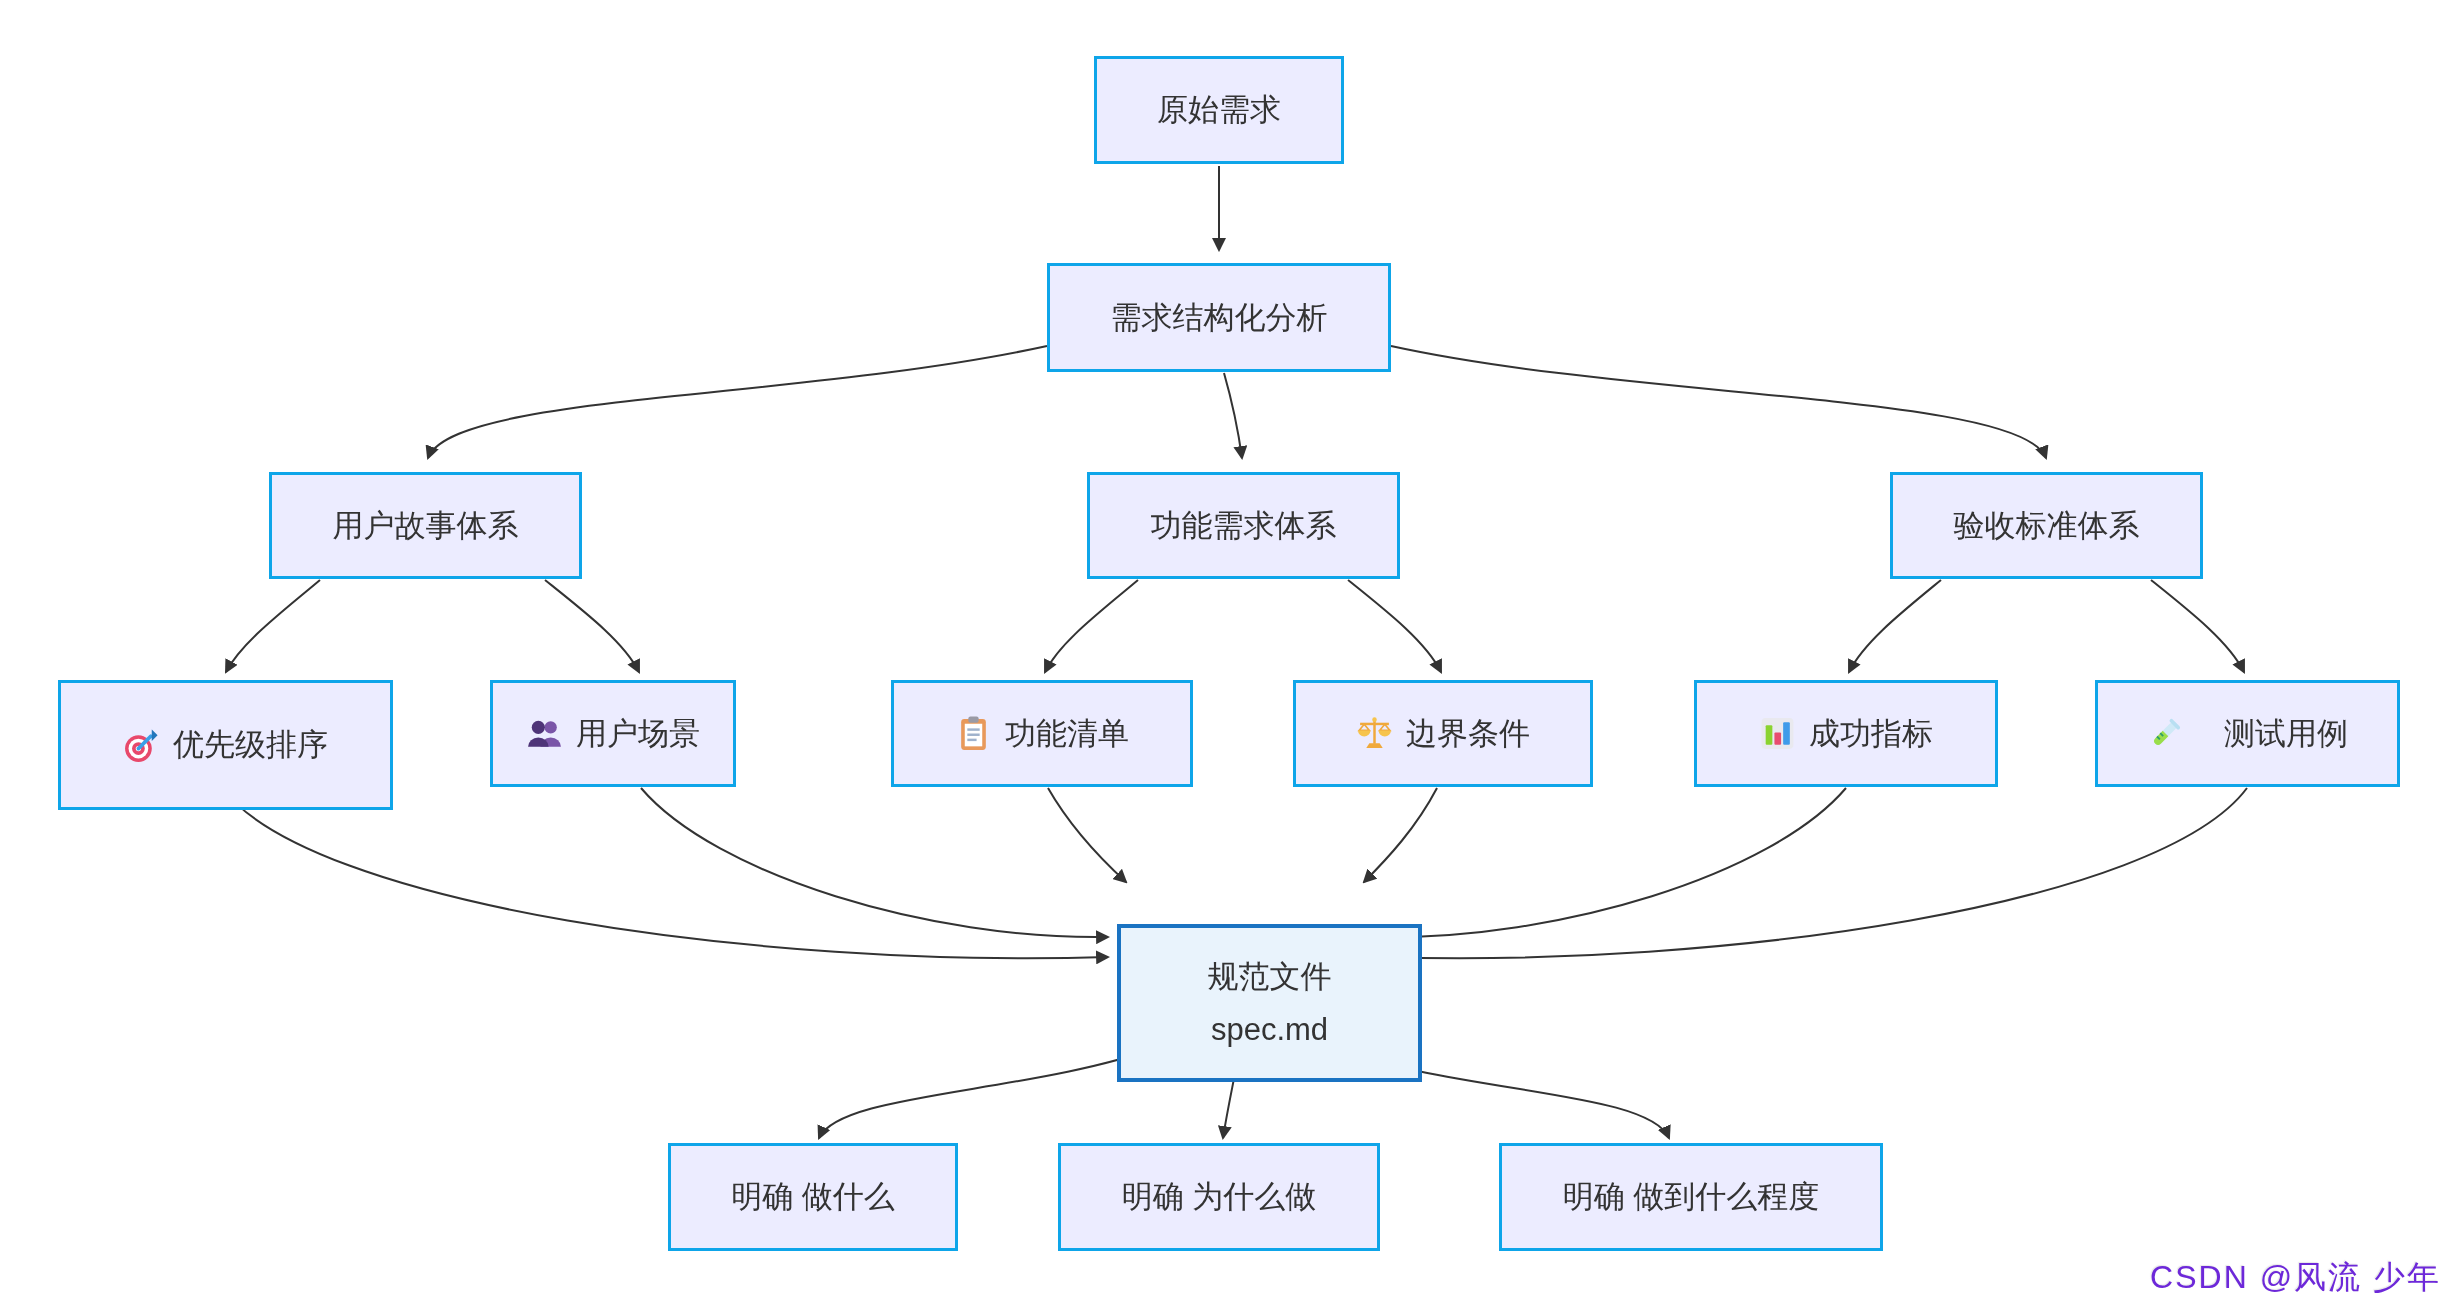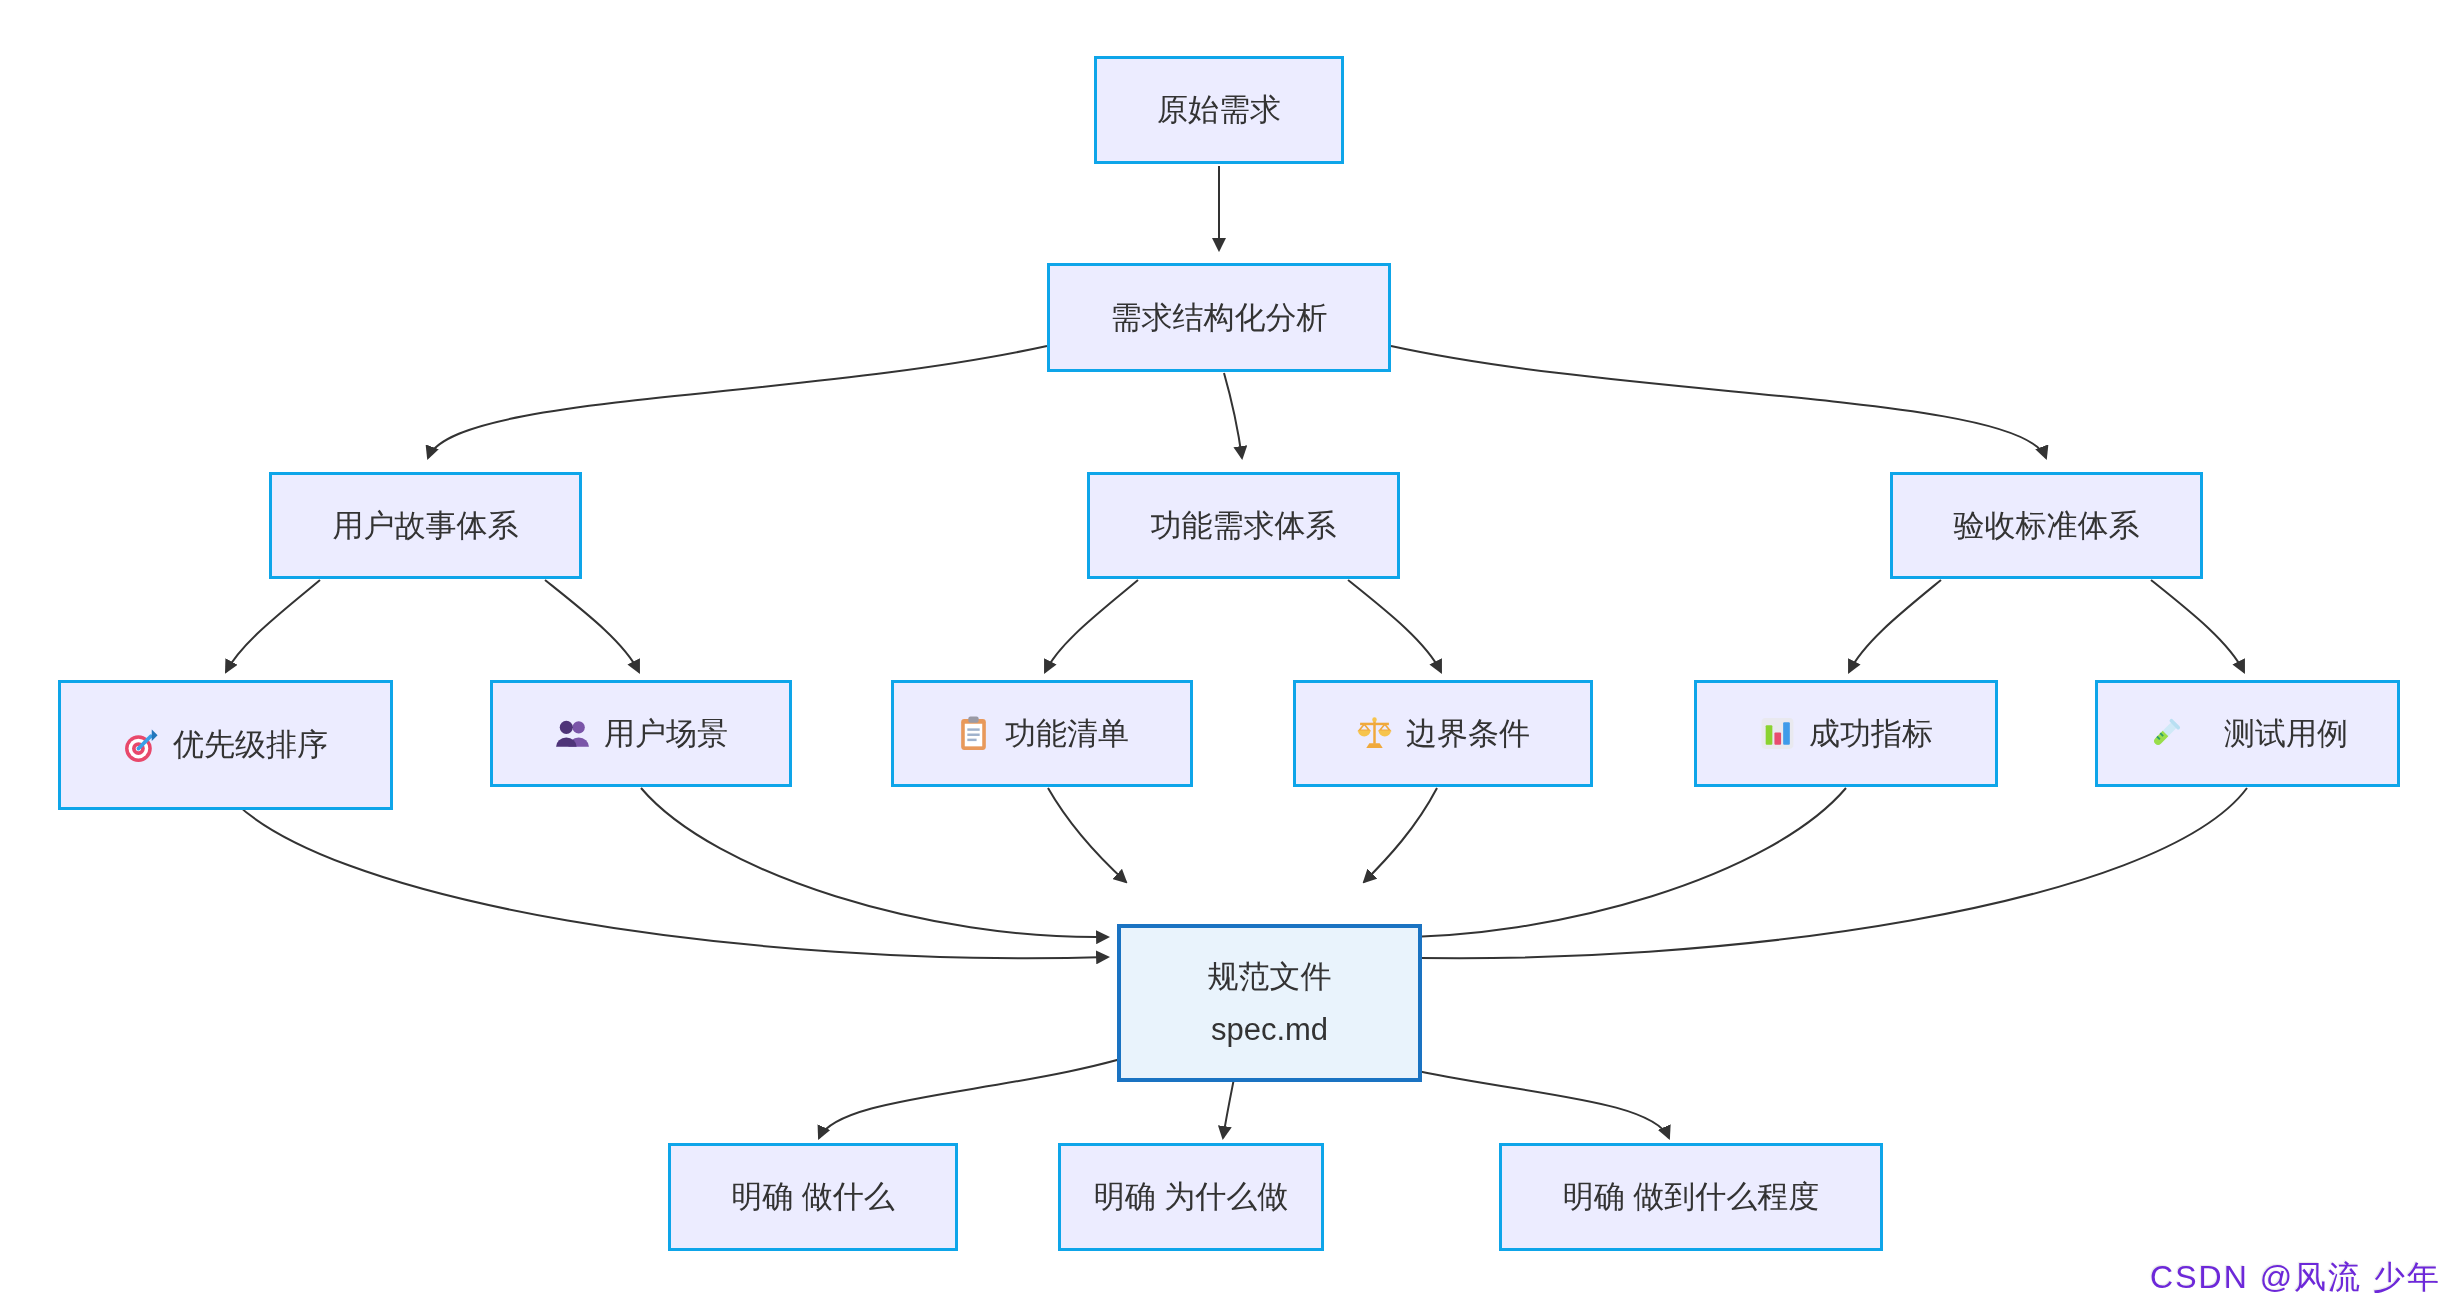--- a/index.html
+++ b/index.html
@@ -86,21 +86,21 @@
         <circle cx="15" cy="21" r="9.6" fill="#FFFFFF"></circle>
         <circle cx="15" cy="21" r="6.2" fill="#E8486B"></circle>
         <circle cx="15" cy="21" r="2.6" fill="#FFFFFF"></circle>
         <path d="M15 21 L27 9" stroke="#3AA0E8" stroke-width="3.6" stroke-linecap="round"></path>
         <path d="M24 4 L32 4 L32 12 Z" fill="#2276BB" transform="rotate(45 28 8)"></path>
       </svg>
     </span>
     <span class="lbl">优先级排序</span>
   </div>
 
-  <div class="node" style="left:490px;top:680px;width:302px;height:107px;">
+  <div class="node" style="left:490px;top:680px;width:246px;height:107px;">
     <span class="icon">
       <svg viewBox="0 0 36 36">
         <circle cx="24" cy="12" r="6" fill="#7A55A8"></circle>
         <path d="M14 31 a10 9 0 0 1 20 0 z" fill="#7A55A8"></path>
         <circle cx="12" cy="12" r="6.4" fill="#4E3478"></circle>
         <path d="M2 31 a10 9 0 0 1 20 0 z" fill="#4E3478"></path>
       </svg>
     </span>
     <span class="lbl">用户场景</span>
   </div>
@@ -163,21 +163,21 @@
   </div>
 
   <div class="node spec" style="left:1117px;top:924px;width:305px;height:158px;">
     <span class="lbl">规范文件</span>
     <span class="lbl">spec.md</span>
   </div>
 
   <div class="node" style="left:668px;top:1143px;width:290px;height:108px;">
     <span class="lbl">明确 做什么</span>
   </div>
-  <div class="node" style="left:1058px;top:1143px;width:266px;height:108px;">
+  <div class="node" style="left:1058px;top:1143px;width:322px;height:108px;">
     <span class="lbl">明确 为什么做</span>
   </div>
   <div class="node" style="left:1483px;top:1143px;width:384px;height:108px;margin-left:16px;">
     <span class="lbl">明确 做到什么程度</span>
   </div>
 
   <div class="watermark">CSDN @风流 少年</div>
 
 </div>
 

